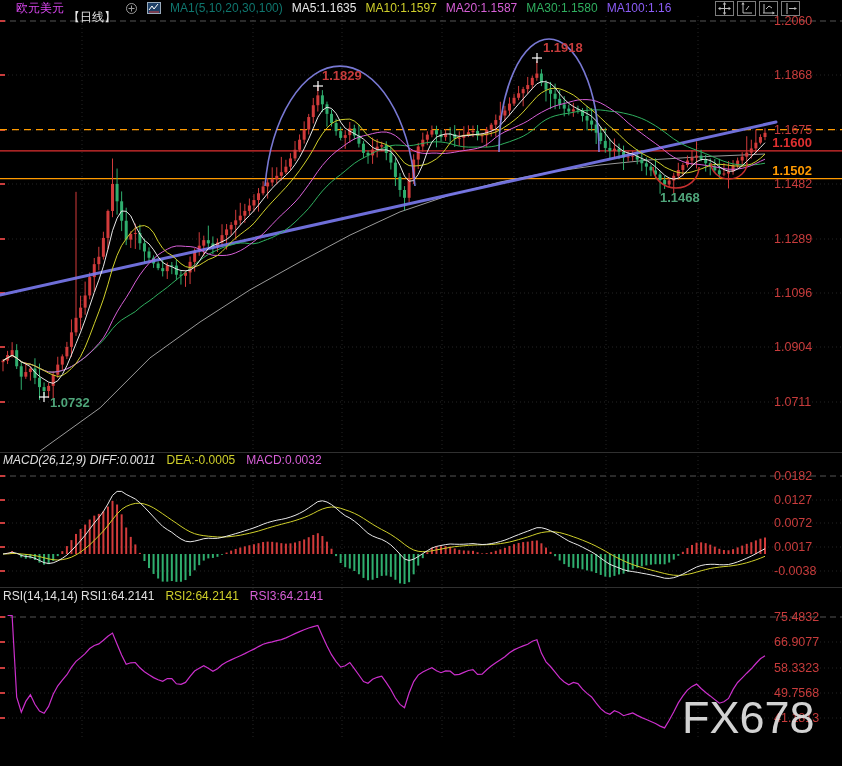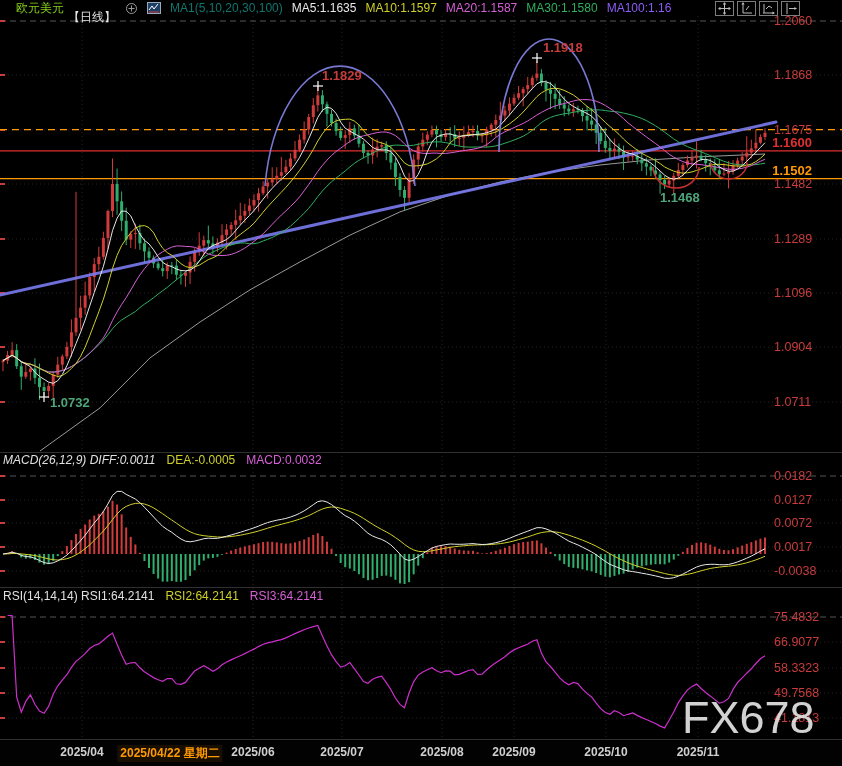--- a/index.html
+++ b/index.html
@@ -1,21 +1,21 @@
 <!DOCTYPE html>
 <html><head>
 <meta charset="utf-8">
 <style>
   html,body{margin:0;padding:0;background:#000;}
   .screen{position:relative;width:842px;height:766px;background:#000;overflow:hidden;
           font-family:"Liberation Sans",sans-serif;}
   svg text{font-family:"Liberation Sans",sans-serif;}
   .hdr{position:absolute;top:0;left:0;right:0;height:16px;display:flex;align-items:center;
        gap:9px;padding-left:3px;font-size:12px;white-space:nowrap;z-index:6;}
-  .sym{color:#84cc16;padding-left:13px;}
+  .sym{color:#d946ef;padding-left:13px;}
   .per{color:#e5e5e5;margin-left:-5px;margin-top:18px;}
   .icn{display:inline-flex;align-items:center;}
   .ind{color:#0f766e;}
   .tools{position:absolute;right:42px;top:1px;display:flex;gap:3px;z-index:7;}
   .tbtn{width:19px;height:15px;border:1px solid #7d7d7d;background:#000;padding:0;margin:0;
         display:flex;align-items:center;justify-content:center;cursor:pointer;}
   .pane-hdr{position:absolute;left:3px;display:flex;gap:11px;font-size:12px;z-index:5;white-space:nowrap;}
   #macd-hdr{top:453px;}
   #rsi-hdr{top:589px;}
   .xbar{position:absolute;left:0;top:739px;width:842px;height:27px;background:#020202;
@@ -707,26 +707,16 @@
     <span style="color: rgb(207, 207, 42);">DEA:-0.0005</span>
     <span style="color: rgb(215, 95, 215);">MACD:0.0032</span>
   </div>
 
   <div class="pane-hdr" id="rsi-hdr">
     <span style="color: rgb(224, 224, 224);">RSI(14,14,14) RSI1:64.2141</span>
     <span style="color: rgb(207, 207, 42);">RSI2:64.2141</span>
     <span style="color: rgb(215, 95, 215);">RSI3:64.2141</span>
   </div>
 
-  <div class="xbar" id="xbar">
-      <span class="xlbl" style="left: 82px;">2025/04</span>
-      <span class="xlbl hl" style="left: 170px;">2025/04/22 星期二</span>
-      <span class="xlbl" style="left: 253px;">2025/06</span>
-      <span class="xlbl" style="left: 342px;">2025/07</span>
-      <span class="xlbl" style="left: 442px;">2025/08</span>
-      <span class="xlbl" style="left: 514px;">2025/09</span>
-      <span class="xlbl" style="left: 606px;">2025/10</span>
-      <span class="xlbl" style="left: 698px;">2025/11</span>
-    </div>
 
   <div class="wm">FX678</div>
 
 </div>
 
 </body></html>

